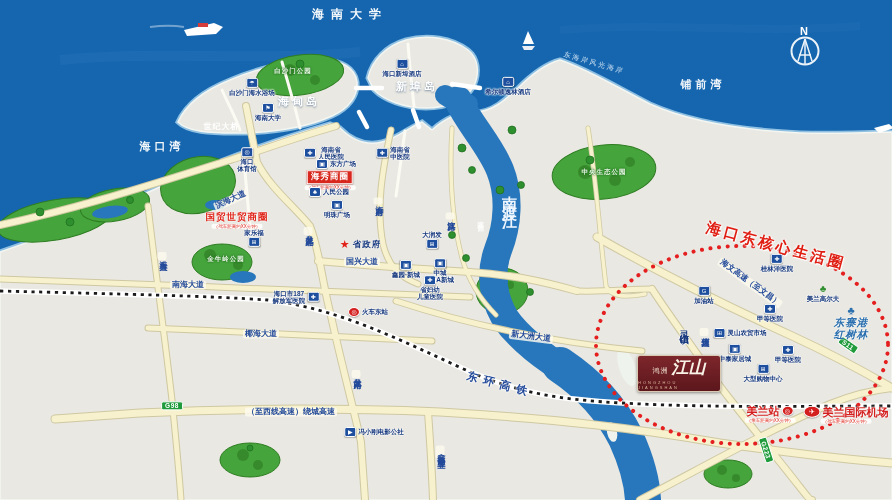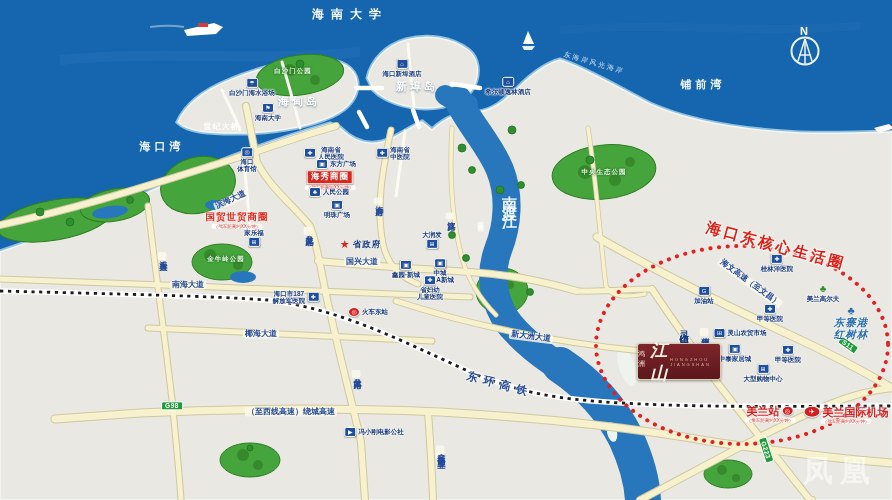--- a/index.html
+++ b/index.html
@@ -56,24 +56,24 @@
   .biztext .txt{color:#e02419;font-weight:800;font-size:9.5px;letter-spacing:1px;
                text-shadow:0 0 2px #fff,0 0 2px #fff;}
   .core .txt{color:#e01d12;font-weight:900;font-size:15px;letter-spacing:3px;
                text-shadow:0 0 3px #fff,0 0 3px #fff,1px 1px 0 #fff;}
   .sub{color:#e02419;font-size:4.5px;background:rgba(255,255,255,.85);padding:0 2px;
        border-radius:2px;margin-top:1px;}
 
   .compass-n{position:absolute;transform:translate(-50%,-50%);color:#fff;font-weight:700;
              font-size:11px;z-index:6;}
 
-  #project-logo{position:absolute;left:637px;top:343px;width:82px;height:35px;z-index:7;
+  #project-logo{position:absolute;left:637px;top:355px;width:82px;height:35px;z-index:7;
       background:linear-gradient(#7d262b,#5c171c);border-radius:3px;border:1px solid #d9c9b2;
-      box-shadow:0 1px 3px rgba(0,0,0,.4);display:flex;flex-direction:row;align-items:center;
-      justify-content:flex-end;color:#f5e9d8;}
+      box-shadow:0 1px 3px rgba(0,0,0,.4);display:flex;flex-direction:column;align-items:center;
+      justify-content:flex-start;color:#f5e9d8;}
   #project-logo .row{display:flex;align-items:baseline;gap:3px;}
   .logo-brand{font-size:7px;letter-spacing:1px;}
   .logo-script{font-family:"Liberation Serif","DejaVu Serif",serif;font-style:italic;font-weight:700;
       font-size:17px;color:#f8f3e6;}
   .logo-en{font-size:4px;letter-spacing:2px;color:#d9b39a;margin-top:1px;}
 
   #watermark{position:absolute;right:15px;bottom:8px;display:flex;gap:9px;align-items:center;
       z-index:8;color:rgba(255,255,255,.55);font-weight:700;}
   .wm-main{font-size:30px;letter-spacing:7px;}
   .wm-box{font-size:24px;letter-spacing:3px;border:2px solid rgba(255,255,255,.35);
@@ -624,14 +624,13 @@
   <div class="row">
     <span class="logo-brand">鸿洲</span>
     <span class="logo-script">江山</span>
   </div>
   <span class="logo-en">HONGZHOU JIANGSHAN</span>
 </div>
 
 <div class="compass-n" style="left:804px;top:31px">N</div>
 
 <div id="watermark">
-  <span class="wm-main">凤凰</span>
 </div>
 
 </body></html>

